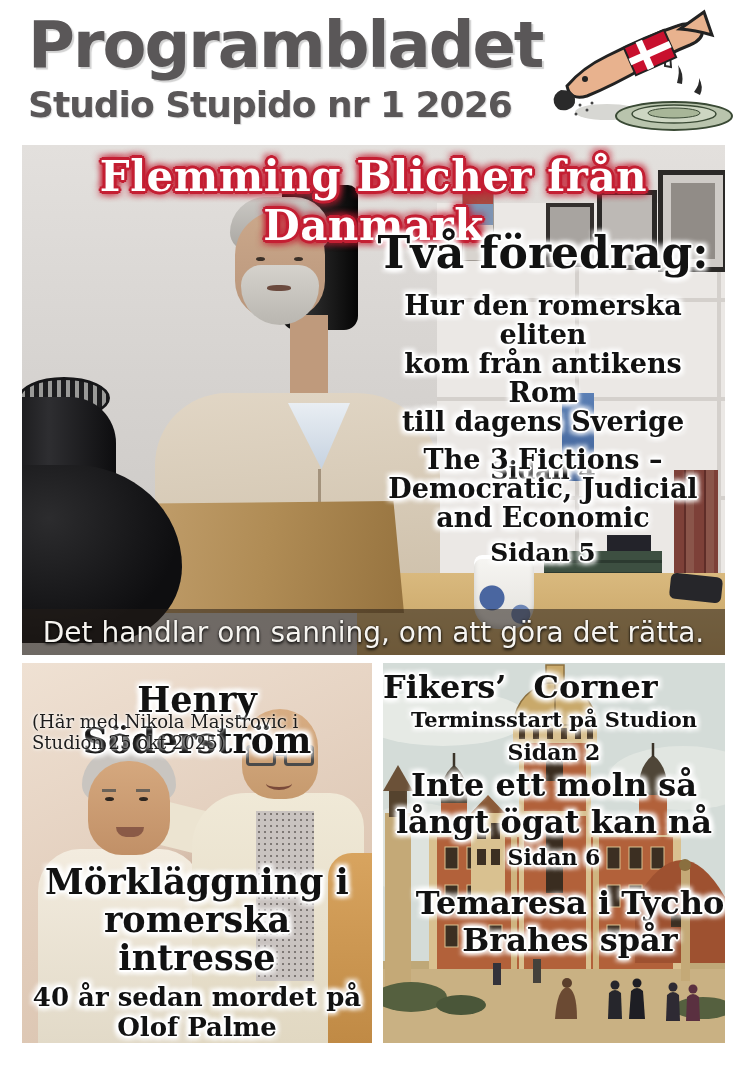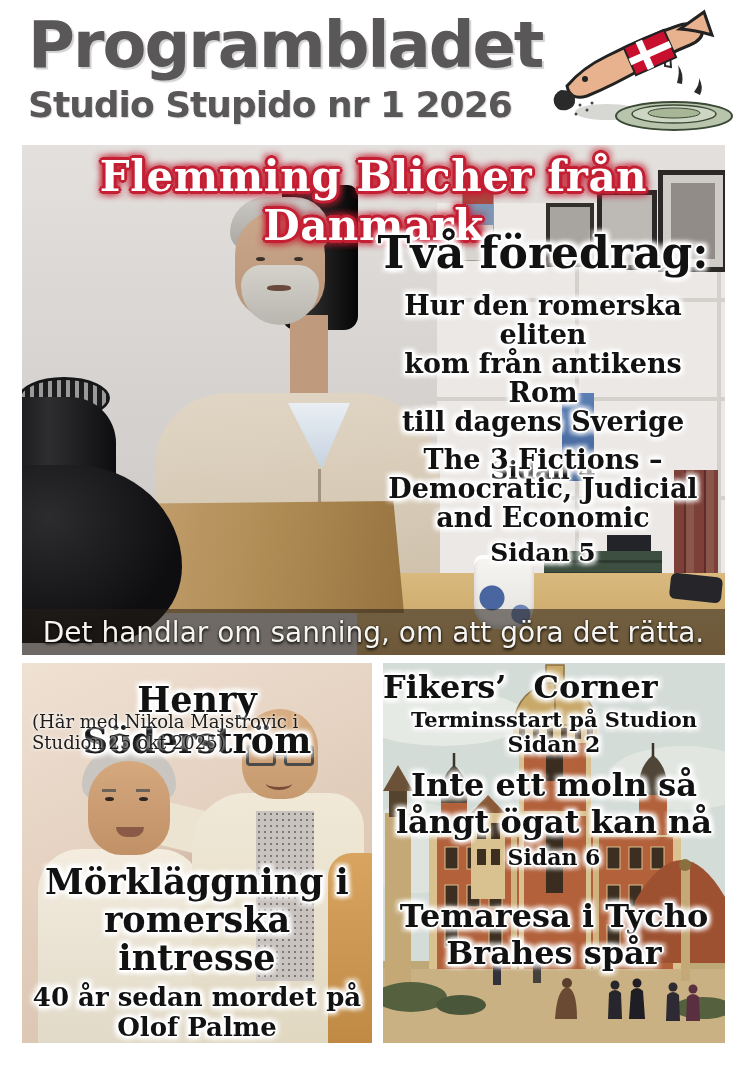--- a/index.html
+++ b/index.html
@@ -127,21 +127,21 @@
   .bm-bridge{left:252px;top:90px;width:10px;height:3px;background:#4a4a4a;z-index:7;}
   .bm-smile{left:244px;top:114px;width:26px;height:10px;border-bottom:3px solid #7a4a3a;border-radius:50%;z-index:7;}
   .tan-jacket{left:306px;top:190px;width:44px;height:190px;border-radius:24px 0 0 0;z-index:6;
     background:linear-gradient(#d8a45f,#c08a45);}
 
   
   .right-photo{left:383px;top:663px;width:342px;height:380px;overflow:hidden;background:#d4dcd8;}
   .rp-svg{left:0;top:0;z-index:1;}
   .rp-title{left:0;top:5px;width:100%;font-size:32px;word-spacing:16px;z-index:10;}
   .rp-sub{left:0;top:44px;width:100%;text-align:center;font-size:21px;z-index:10;}
-  .rp-page{font-size:22px;z-index:10;display:block;}
+  .rp-page{font-size:22px;z-index:10;display:block;margin-top:8px;}
   .rp-block{left:0;width:100%;text-align:center;z-index:10;}
   .rp-h{font-size:32px;line-height:37px;display:block;}
 </style>
 </head>
 <body>
 
 <div class="page">
 
   <div class="abs masthead-title">Programbladet</div>
   <div class="abs masthead-sub">Studio Stupido nr 1 2026</div>
@@ -347,19 +347,19 @@
     <div class="abs rp-title wglow">Fikers’ Corner</div>
     <div class="abs rp-sub wglow">Terminsstart på Studion</div>
     <div class="abs rp-block" style="top:68px;">
       <span class="rp-page wglow">Sidan 2</span>
     </div>
     <div class="abs rp-block" style="top:104px;">
       <span class="rp-h wglow">Inte ett moln så</span>
       <span class="rp-h wglow">långt ögat kan nå</span>
       <span class="rp-page wglow" style="margin-top:3px;">Sidan 6</span>
     </div>
-    <div class="abs rp-block" style="top:235px;">
+    <div class="abs rp-block" style="top:222px;padding-left:16px;">
       <span class="rp-h wglow">Temaresa i Tycho</span>
       <span class="rp-h wglow">Brahes spår</span>
     </div>
   </div>
 
 </div>
 
 </body></html>

